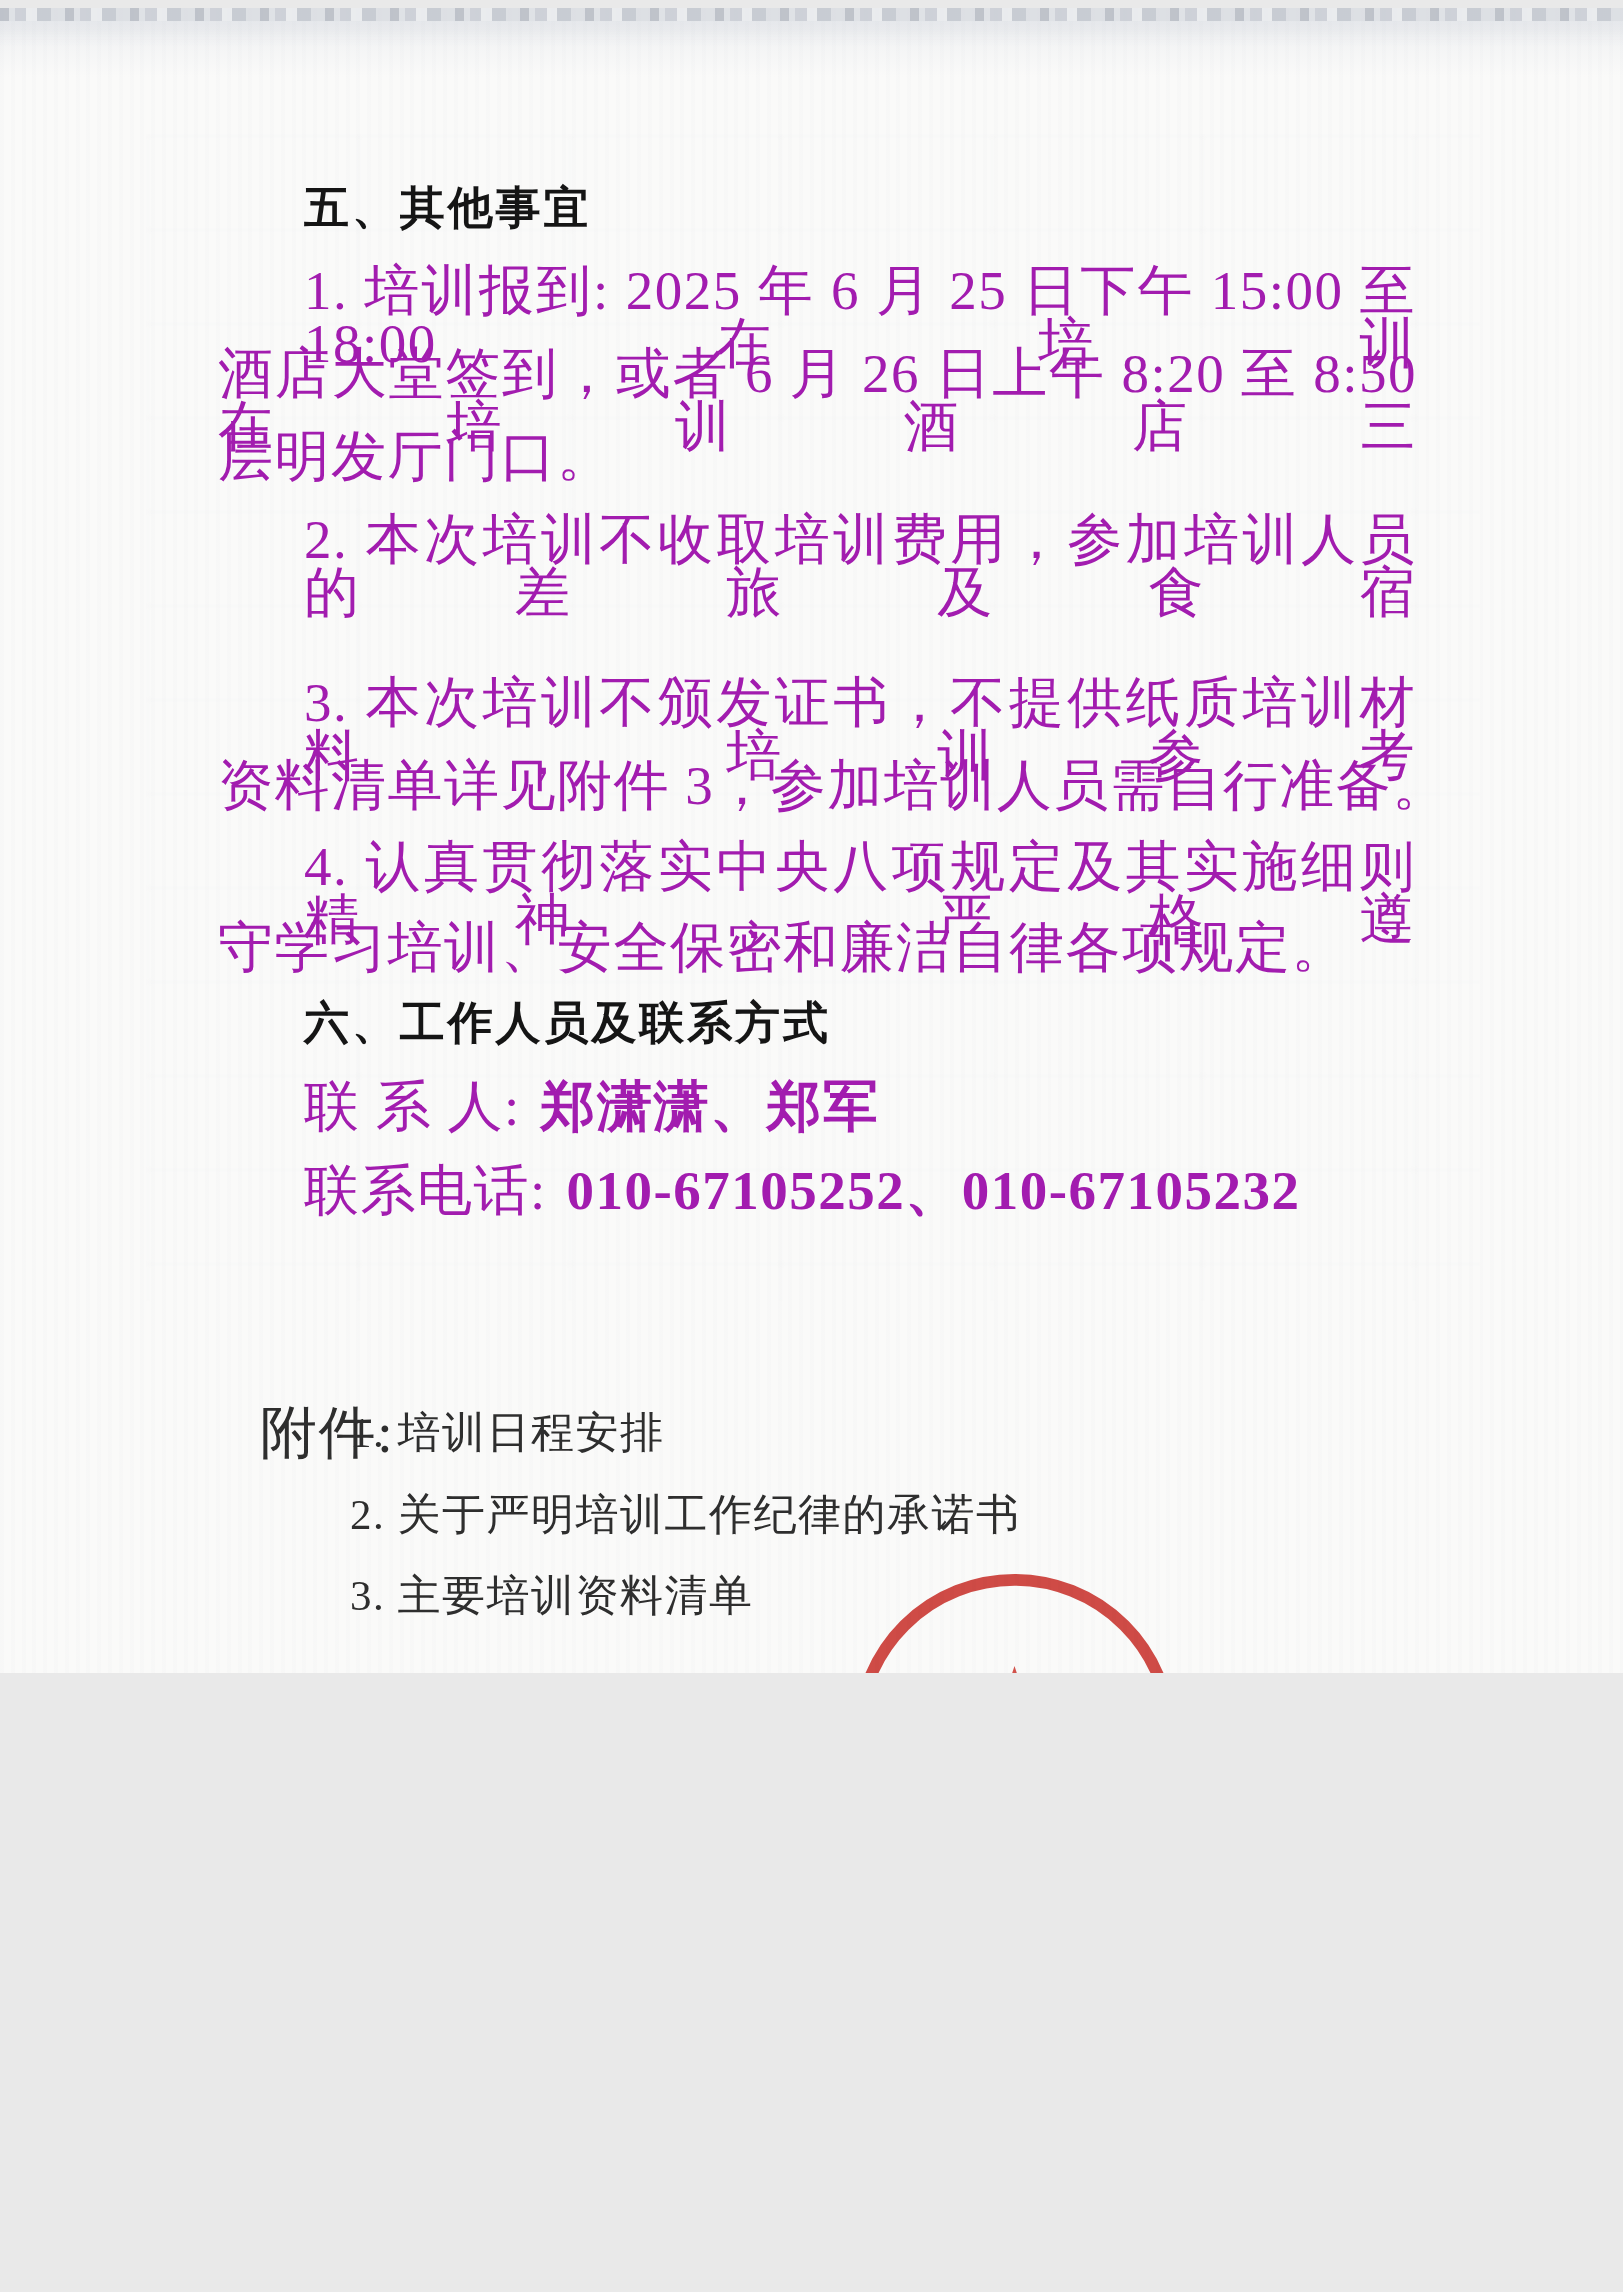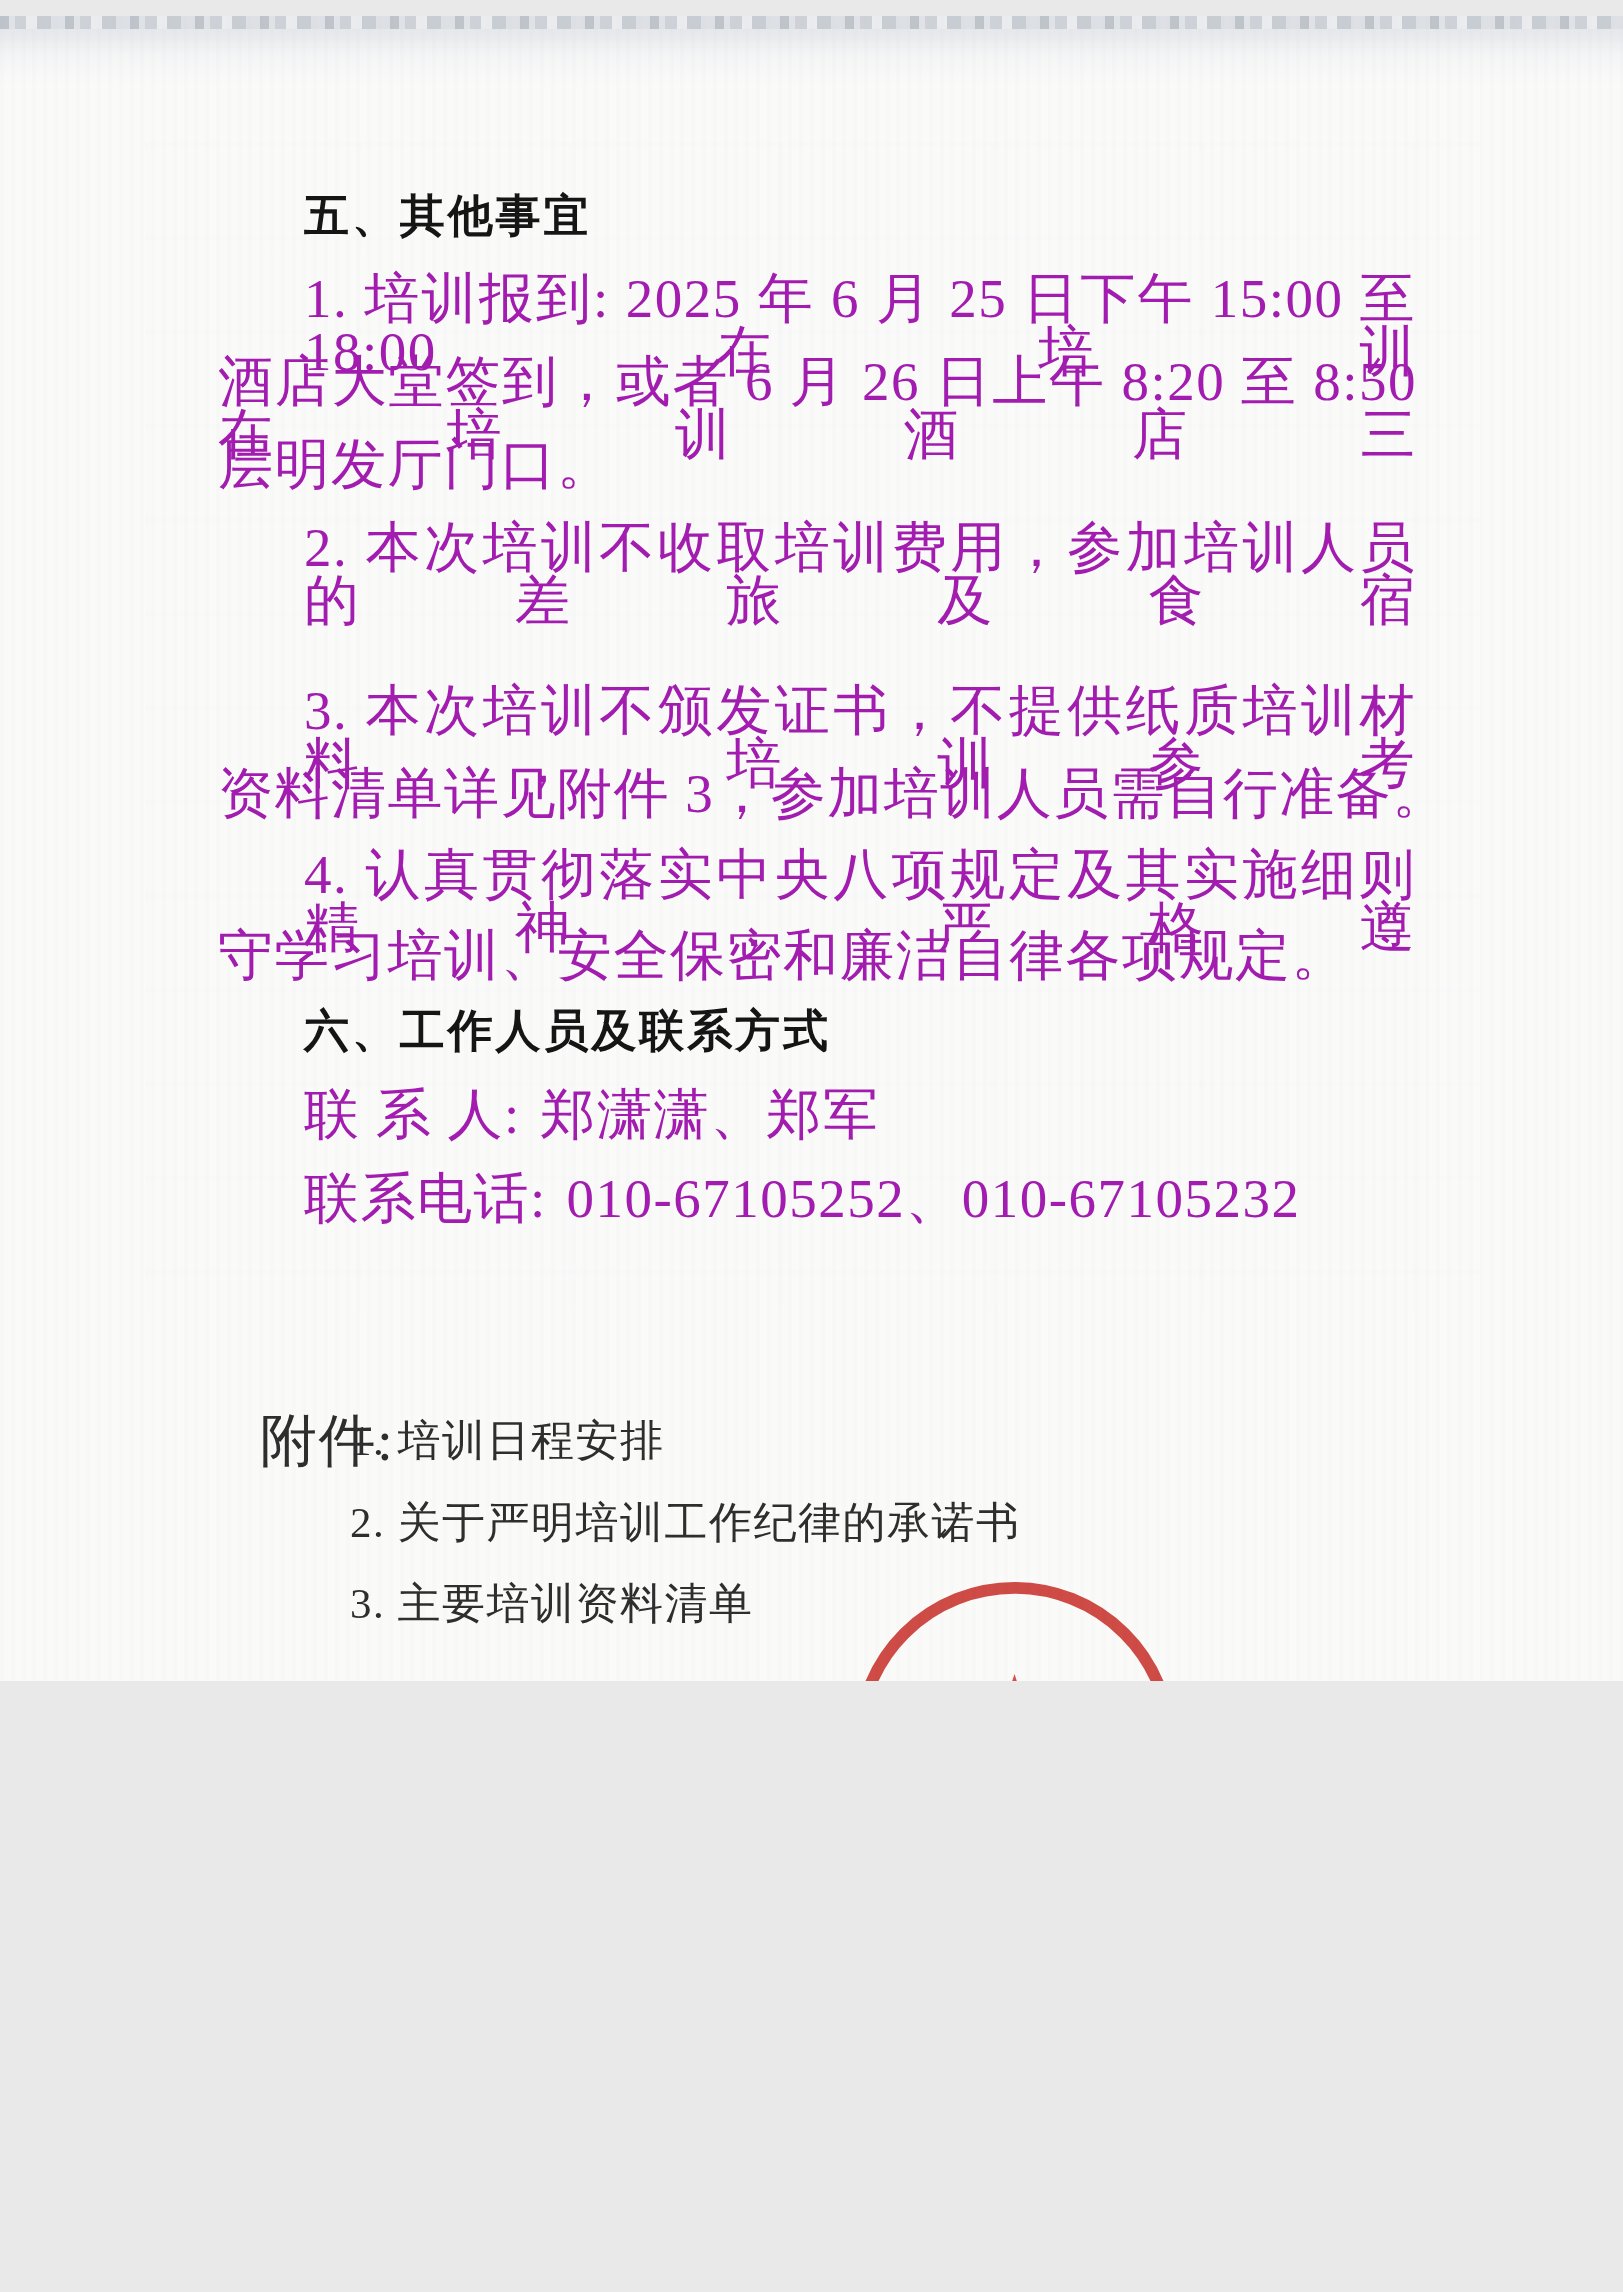--- a/index.html
+++ b/index.html
@@ -1,19 +1,19 @@
 <!DOCTYPE html>
 <html><head>
 <meta charset="utf-8">
 <style>
   html,body{margin:0;padding:0;background:#e9e9e9;}
   .page{
     position:relative;
     width:1623px;height:1665px;
-    margin:16px auto;
+    margin:8px auto;
     background:#fafaf9;
     overflow:hidden;
     font-family:"Liberation Serif","DejaVu Serif",serif;
     color:#2e2e2e;
   }
   
   .page::before{
     content:"";position:absolute;inset:0;pointer-events:none;
     background:
       repeating-linear-gradient(90deg, rgba(120,130,150,.02) 0 3.9px, rgba(255,255,255,0) 3.9px 10.8px),
@@ -42,21 +42,21 @@
     font-size:55px;line-height:53px;letter-spacing:1.5px;
     white-space:nowrap;color:#a21caf;
   }
   .just{white-space:normal;text-align:justify;text-align-last:justify;}
   .ind{padding-left:86px;width:1112px;}
   .h{
     font-family:"Liberation Sans","DejaVu Sans",sans-serif;
     font-weight:700;color:#151515;font-size:45px;letter-spacing:2.9px;
   }
   .clabel{display:inline-block;min-width:196px;}
-  .cval{margin-left:19.6px;}
+  .cval{margin-left:19.6px;font-weight:bold;}
   .em{border-bottom:3.9px double #2c2c2c;padding-bottom:1px;}
   .sep{padding:0 5.9px;}
   .att-label{position:absolute;left:260px;font-size:57px;line-height:53px;letter-spacing:1.5px;white-space:nowrap;}
   .att-item{position:absolute;left:350px;font-size:43px;line-height:53px;letter-spacing:1.5px;white-space:nowrap;}
   .sig{position:absolute;left:627px;top:1722px;font-size:44px;line-height:53px;letter-spacing:2px;white-space:nowrap;}
   .date{position:absolute;left:794px;top:1804px;font-size:42px;line-height:51px;letter-spacing:2px;white-space:nowrap;}
   .pagenum{
     position:absolute;left:676px;top:2143px;width:98px;text-align:center;
     font-family:"Liberation Sans","DejaVu Sans",sans-serif;font-size:32px;color:#3a3a3a;
   }

